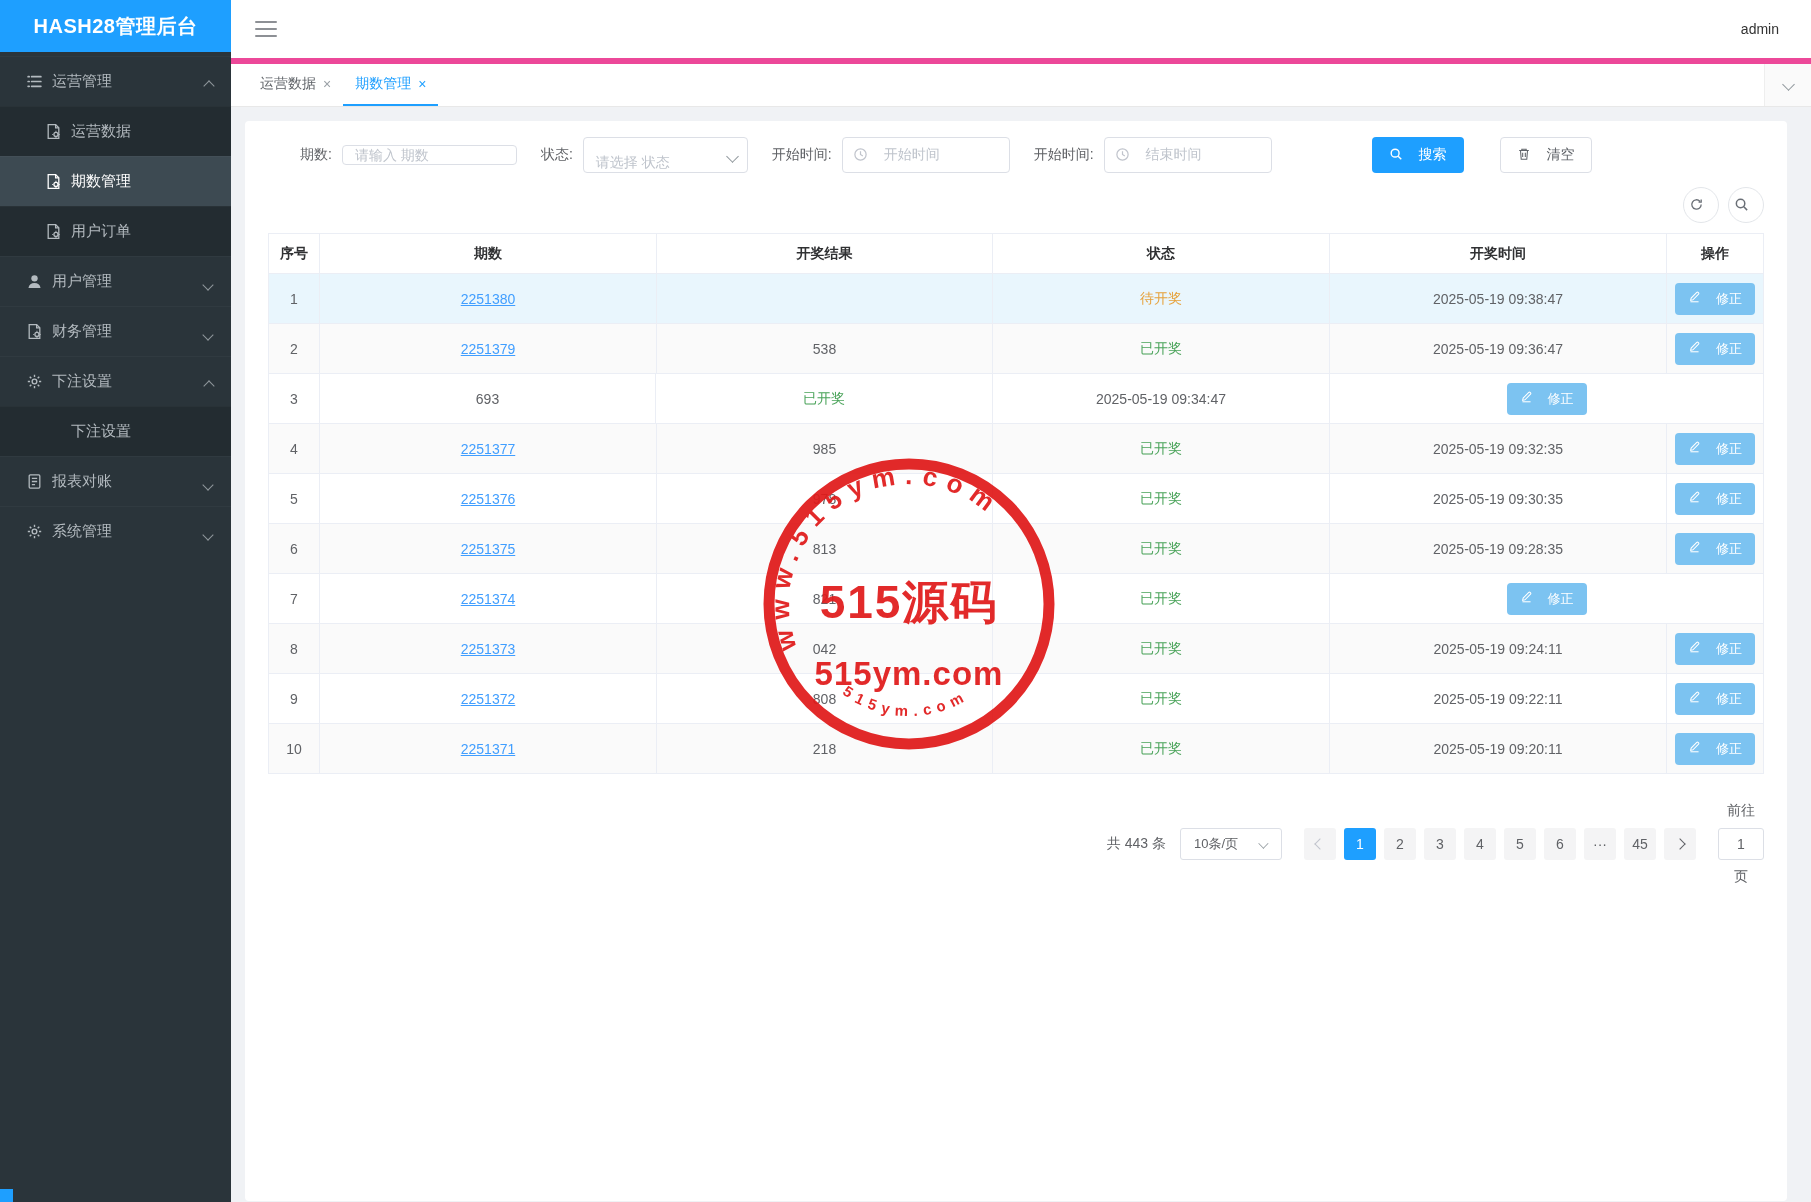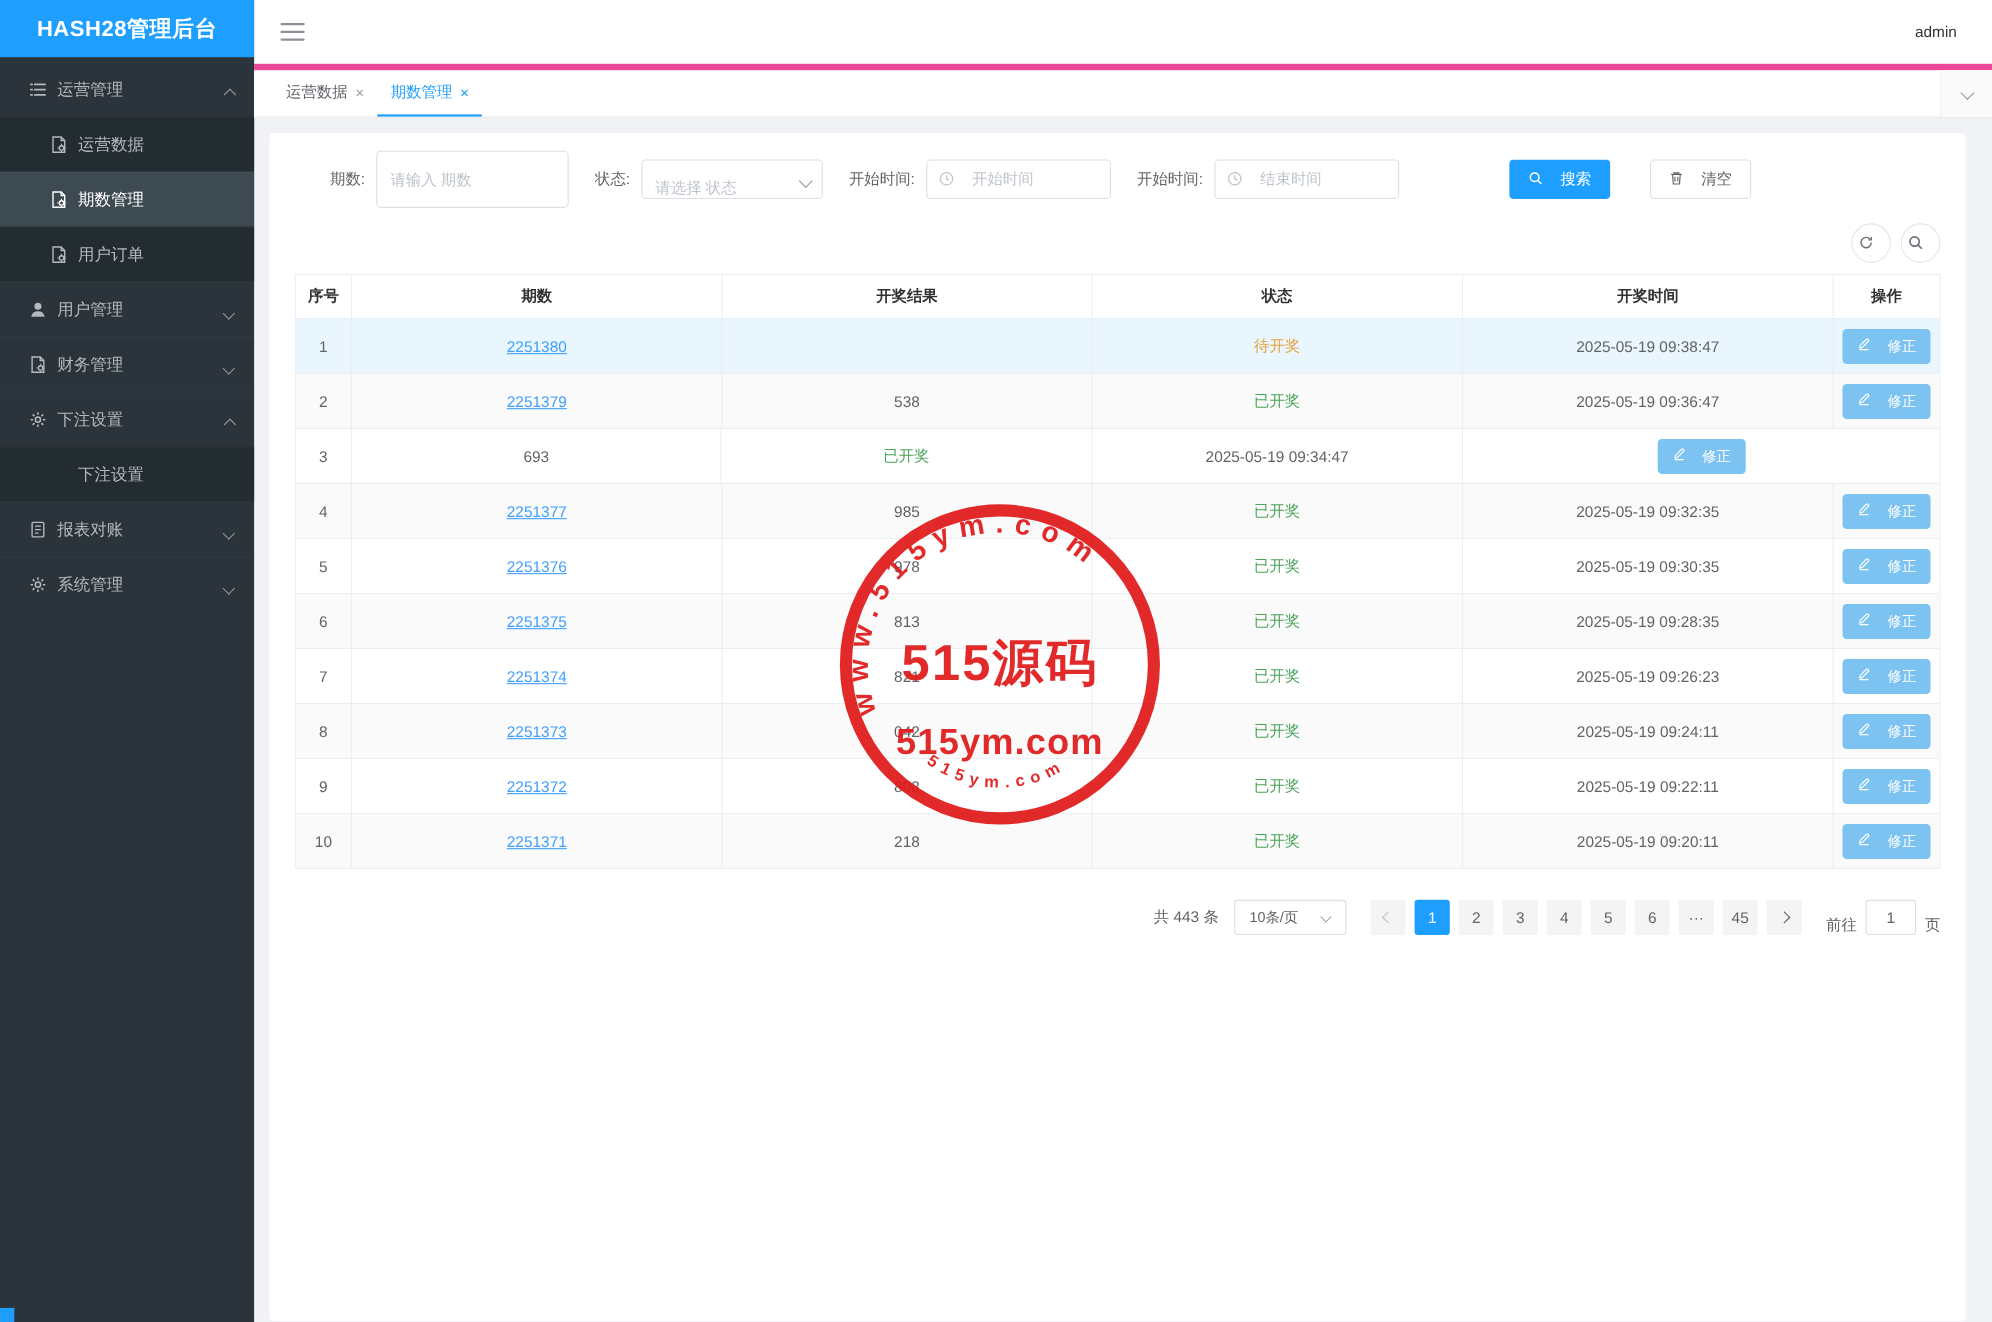--- a/index.html
+++ b/index.html
@@ -51,21 +51,21 @@
   .chev-down::before { content:""; position:absolute; left:1px; top:0; width:8px; height:8px;
               border-right:1.5px solid #8f979c; border-bottom:1.5px solid #8f979c; transform:rotate(45deg); }
 
   
   .content { flex:1; padding:14px 24px 12px 14px; overflow:hidden; }
   .card { background:#fff; border-radius:4px; min-height:1080px; padding:16px 23px 24px; position:relative; }
 
   .filters { display:flex; align-items:center; padding-left:32px; }
   .fgroup { display:flex; align-items:center; margin-right:24px; }
   .flabel { color:#606266; margin-right:10px; white-space:nowrap; }
-  .f-input { height:52px; border:1px solid #dcdfe6; border-radius:4px; padding:0 12px;
+  .f-input { height:20px; border:1px solid #dcdfe6; border-radius:4px; padding:0 12px;
              font-size:14px; color:#c2410c; outline:none; font-family:inherit; }
   .f-input::placeholder { color:#bfc4cc; }
   .w-issue { width:175px; }
   .select { width:165px; height:36px; border:1px solid #dcdfe6; border-radius:4px;
             display:flex; align-items:center; padding:16px 26px 0 12px; color:#bfc4cc; position:relative; cursor:pointer; }
   .select .chev-down { position:absolute; right:10px; top:14px; }
   .date-input { width:168px; height:36px; border:1px solid #dcdfe6; border-radius:4px;
             display:flex; align-items:center; gap:7px; padding:0 10px; color:#bfc4cc; cursor:text; }
   .date-input svg { width:15px; height:15px; color:#c0c4cc; flex:0 0 15px; }
   .btn { height:36px; border-radius:4px; display:inline-flex; align-items:center; gap:7px;
@@ -113,21 +113,21 @@
            position:relative; cursor:pointer; margin-right:14px; }
   .psize .chev-down { transform:scale(.8); }
   .pbtn, .pnum { width:32px; height:32px; background:#f4f4f5; border:none; border-radius:3px;
            display:flex; align-items:center; justify-content:center; font-size:14px; color:#606266;
            cursor:pointer; font-family:inherit; }
   .pnum.active { background:#1e9fff; color:#fff; }
   .arrow { width:8px; height:8px; border-left:1.5px solid #606266; border-bottom:1.5px solid #606266; }
   .pbtn.prev { cursor:default; }
   .pbtn.prev .arrow { transform:rotate(45deg); border-color:#c0c4cc; }
   .pbtn.next .arrow { transform:rotate(-135deg); }
-  .goto { display:flex; align-items:flex-end; gap:8px; margin-left:14px; }
+  .goto { display:flex; align-items:center; gap:8px; margin-left:14px;flex-direction:column; }
   .goto input { width:46px; height:32px; border:1px solid #dcdfe6; border-radius:3px;
            text-align:center; font-size:14px; color:#606266; outline:none; font-family:inherit; }
 
   
   .stamp { position:absolute; left:759px; top:454px; width:300px; height:300px;
            opacity:.93; pointer-events:none; z-index:5; }
   .stamp circle { fill:none; stroke:#e01a1a; stroke-width:11; }
   .stamp text { fill:#e01a1a; font-weight:bold; font-family:"Liberation Sans","DejaVu Sans",sans-serif; }
   .wm-arc-top { font-size:26px; letter-spacing:9px; }
   .wm-center { font-size:46px; text-anchor:middle; letter-spacing:2px; }
@@ -509,21 +509,20 @@
 
               <div class="tr">
                 <div class="td col-0">7</div>
                 <div class="td col-1">
                   <a class="issue-link">2251374</a>
                 </div>
                 <div class="td col-2">821</div>
                 <div class="td col-3">
                   <span class="status done">已开奖</span>
                 </div>
-                <div class="td col-4">2025-05-19 09:26:23</div>
                 <div class="td col-5">
                   <button class="fix-btn">
                     <span class="mi-icon" style="width:13px;flex:0 0 13px">
                       <svg viewBox="0 0 16 16" fill="none" stroke="currentColor" stroke-width="1.3">
                         <path d="M3.2 12.8l.7-2.9 6.9-6.9a1.2 1.2 0 0 1 1.7 0l.5.5a1.2 1.2 0 0 1 0 1.7l-6.9 6.9z"></path>
                         <path d="M3 14.5h10"></path>
                       </svg>
                     </span>
                     <span>修正</span>
                   </button>

